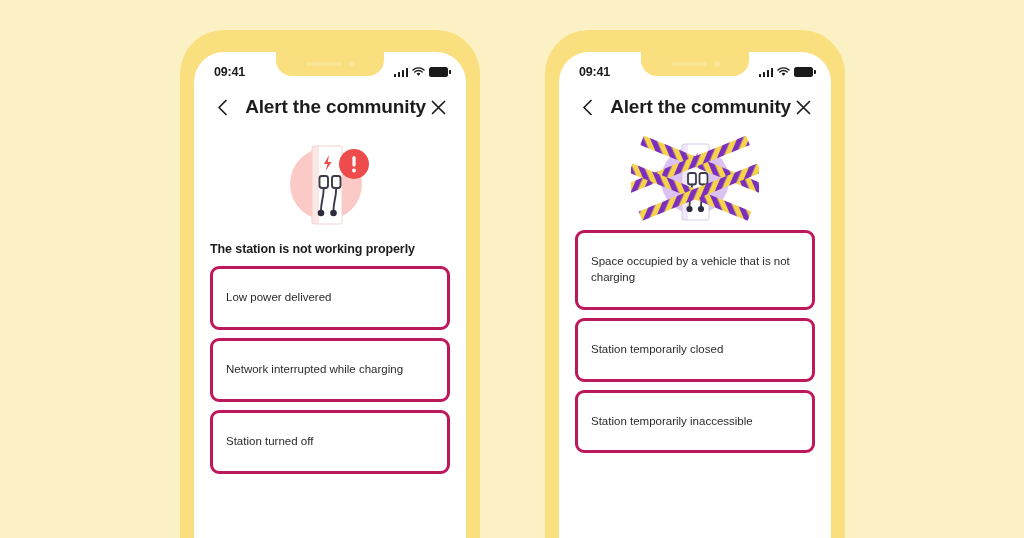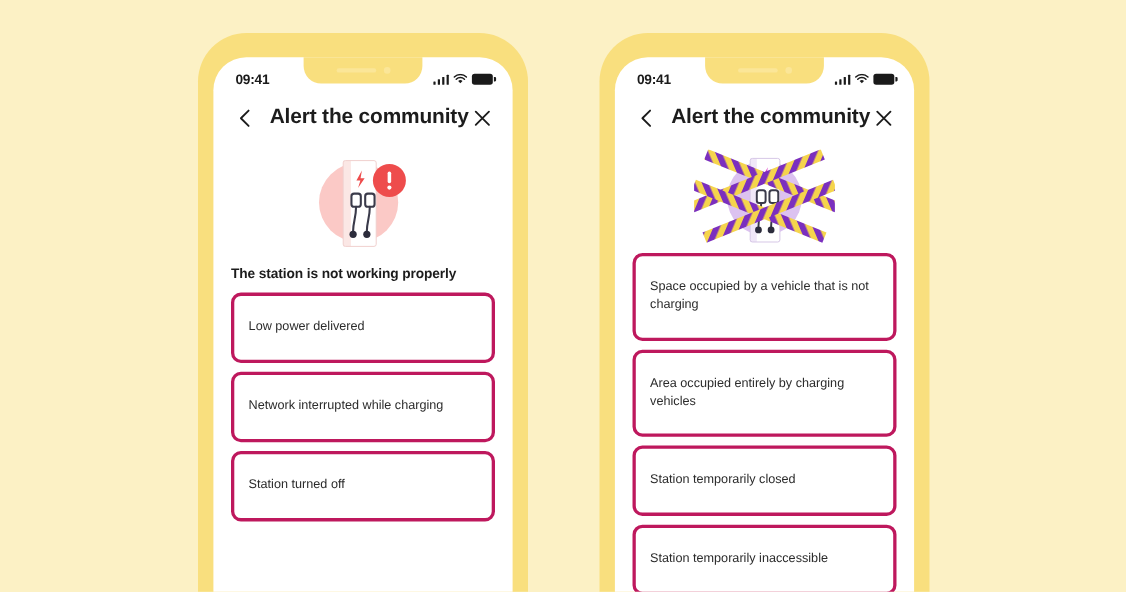--- a/index.html
+++ b/index.html
@@ -349,21 +349,20 @@
             <g transform="rotate(-22 64 44)">
               <rect x="0" y="52" width="128" height="10" fill="url(#tapeB)"></rect>
             </g>
           </g>
         </svg>
       </div>
 
 
       <div class="options">
         <div class="option">Space occupied by a vehicle that is not charging</div>
-        <div class="option">Area occupied entirely by charging vehicles</div>
         <div class="option">Station temporarily closed</div>
         <div class="option">Station temporarily inaccessible</div>
 
       </div>
 
     </div>
     <div class="notch">
       <span class="speaker"></span>
       <span class="camera"></span>
     </div>

